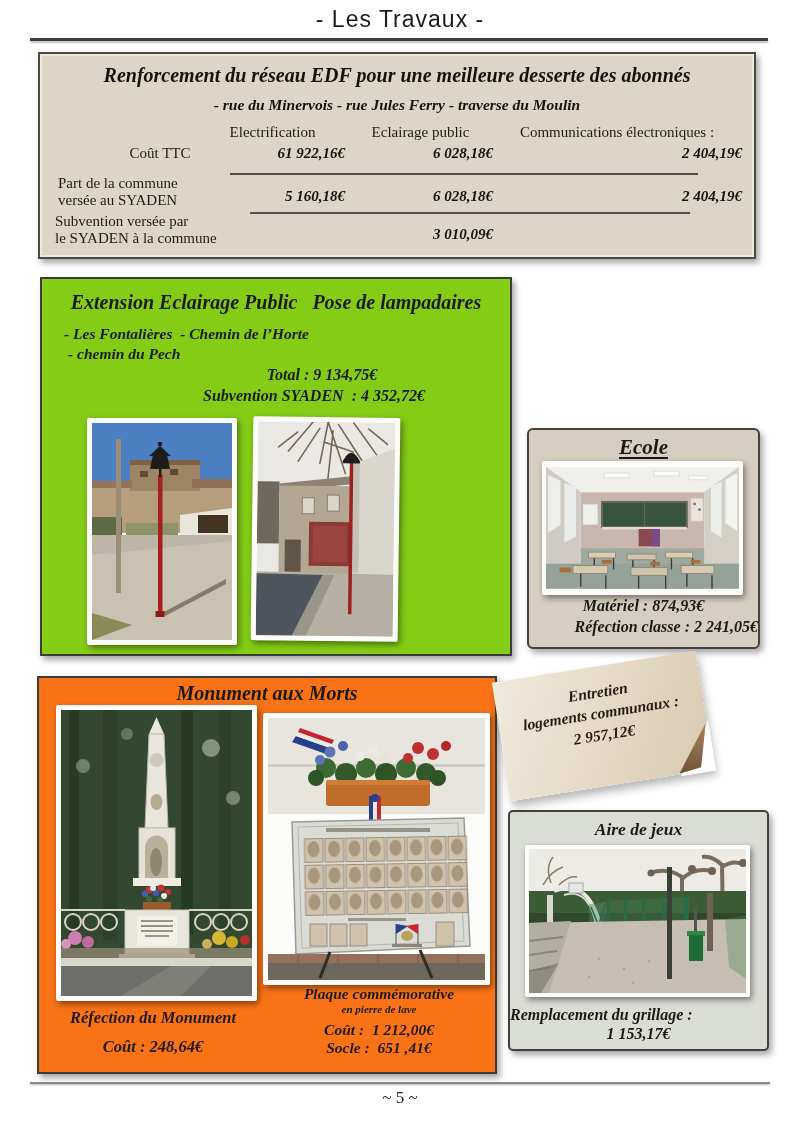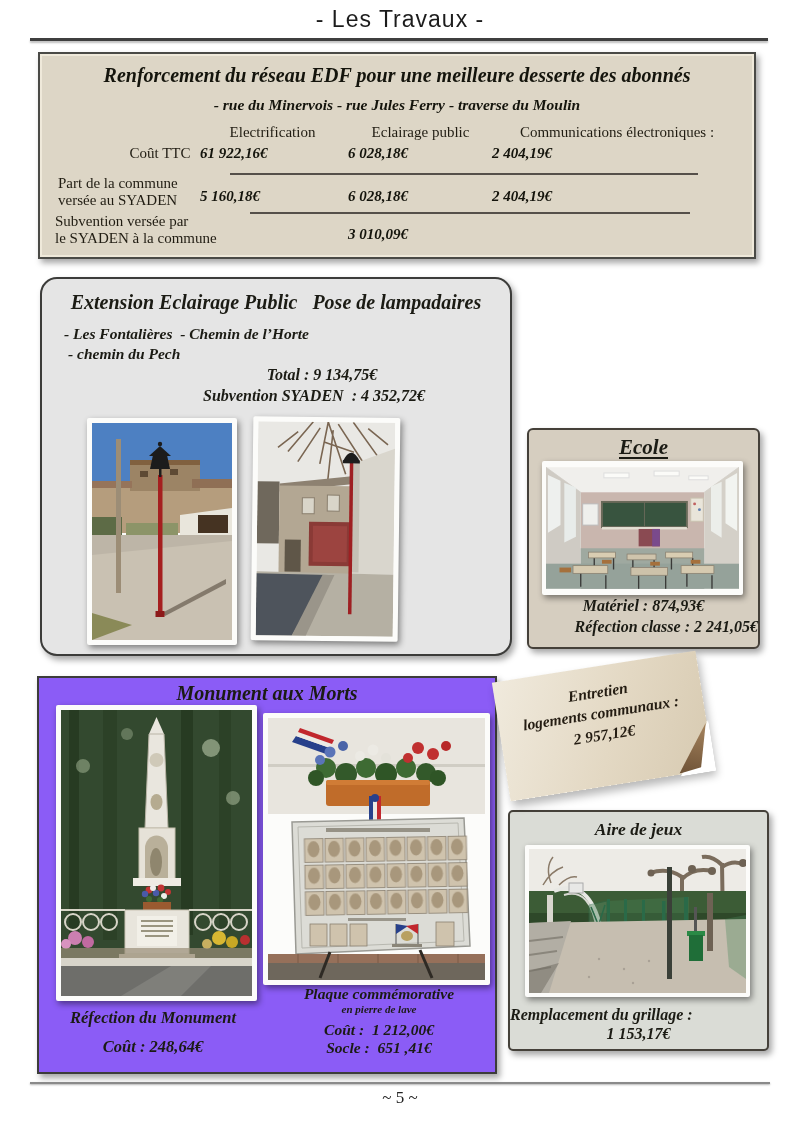--- a/index.html
+++ b/index.html
@@ -19,34 +19,34 @@
 
   
   .edf{left:38px;top:52px;width:714px;height:203px;background:#ddd6c6;
        box-shadow:3px 4px 6px rgba(0,0,0,.35), inset 0 0 0 2px #efe9da;}
   .edf-title{position:absolute;top:10px;left:0;width:100%;text-align:center;font-size:20px;color:#14140c;}
   .edf-subtitle{position:absolute;top:42px;left:0;width:100%;text-align:center;font-size:15.5px;color:#14140c;}
   .edf .th{position:absolute;top:70px;font-size:15px;text-align:center;color:#201c12;}
   .edf .c1{left:160px;width:145px;}
   .edf .c2{left:308px;width:145px;}
   .edf .c3{left:452px;width:250px;}
-  .edf .val{position:absolute;font-size:15px;font-weight:bold;font-style:italic;text-align:left;color:#14140c;font-family:Liberation Serif, serif;}
+  .edf .val{position:absolute;font-size:15px;font-weight:bold;font-style:italic;text-align:right;color:#14140c;font-family:Liberation Serif, serif;}
   .edf .r1{top:91px;}.edf .r2{top:134px;}.edf .r3{top:172px;}
   .edf .lab{position:absolute;font-size:15px;color:#201c12;}
   .edf .la {left:45px;top:91px;width:150px;text-align:center;}
   .edf .lb1{left:18px;top:121px;}
   .edf .lb2{left:18px;top:138px;}
   .edf .lc1{left:15px;top:159px;}
   .edf .lc2{left:15px;top:176px;}
   .edf .sep{position:absolute;height:2px;background:#55504a;}
   .edf .sep1{left:190px;top:119px;width:468px;}
   .edf .sep2{left:210px;top:158px;width:440px;}
 
   
-  .ext{left:40px;top:277px;width:468px;height:375px;background:#e5e5e5;border-color:#3c3c3a;border-radius:17px;}
+  .ext{left:40px;top:277px;width:468px;height:375px;background:#84cc16;border-color:#3c3c3a;}
   .ext-title{position:absolute;top:12px;left:0;width:100%;text-align:center;font-size:20px;white-space:pre;}
   .ext-line1{position:absolute;left:22px;top:46px;font-size:15.5px;white-space:pre;font-style:italic;}
   .ext-line2{position:absolute;left:26px;top:66px;font-size:15.5px;}
   .ext-total{position:absolute;left:150px;top:87px;width:260px;text-align:center;font-size:16px;}
   .ext-sub{position:absolute;left:112px;top:108px;width:320px;text-align:center;font-size:16px;white-space:pre;}
 
   .photo{position:absolute;background:#fcfcfa;padding:5px;border-radius:2px;
          box-shadow:2px 3px 6px rgba(0,0,0,.45);}
   .photo svg{display:block;}
   .pad4{padding:4px;}
@@ -56,21 +56,21 @@
 
   
   .ecole{left:527px;top:428px;width:229px;height:217px;background:#d6cec0;border-radius:6px;border-color:#454039;}
   .ecole-title{position:absolute;top:5px;left:0;width:100%;text-align:center;font-size:21px;}
   .ecole-title span{text-decoration:underline;text-underline-offset:3px;}
   .ecole-photo{left:13px;top:31px;}
   .ecole-cap1{position:absolute;top:167px;left:0;width:100%;text-align:center;font-size:16px;}
   .ecole-cap2{position:absolute;top:188px;left:0;width:100%;text-align:right;font-size:16px;}
 
   
-  .mon{left:37px;top:676px;width:456px;height:394px;background:#8b5cf6;border-color:#3c3c3a;}
+  .mon{left:37px;top:676px;width:456px;height:394px;background:#f97316;border-color:#3c3c3a;}
   .mon-title{position:absolute;top:4px;left:0;width:100%;text-align:center;font-size:20px;}
   .mon-ph1{left:17px;top:27px;}
   .mon-ph2{left:224px;top:35px;}
   .mon-capL1{position:absolute;left:0;top:330px;width:228px;text-align:center;font-size:16.5px;}
   .mon-capL2{position:absolute;left:0;top:359px;width:228px;text-align:center;font-size:16.5px;}
   .mon-capR1{position:absolute;left:226px;top:307px;width:228px;text-align:center;font-size:15.5px;}
   .mon-capR2{position:absolute;left:226px;top:325px;width:228px;text-align:center;font-size:11px;}
   .mon-capR3{position:absolute;left:226px;top:343px;width:228px;text-align:center;font-size:15.5px;white-space:pre;}
   .mon-capR4{position:absolute;left:226px;top:361px;width:228px;text-align:center;font-size:15.5px;white-space:pre;}
 

